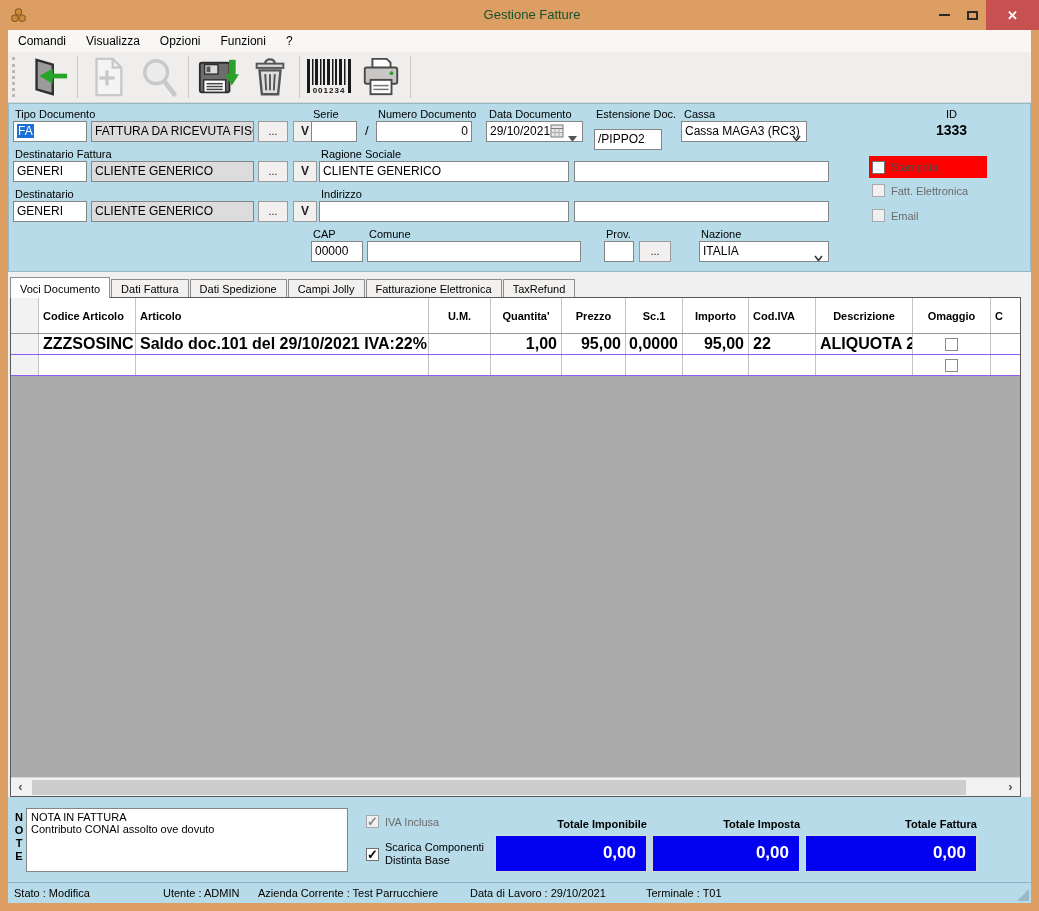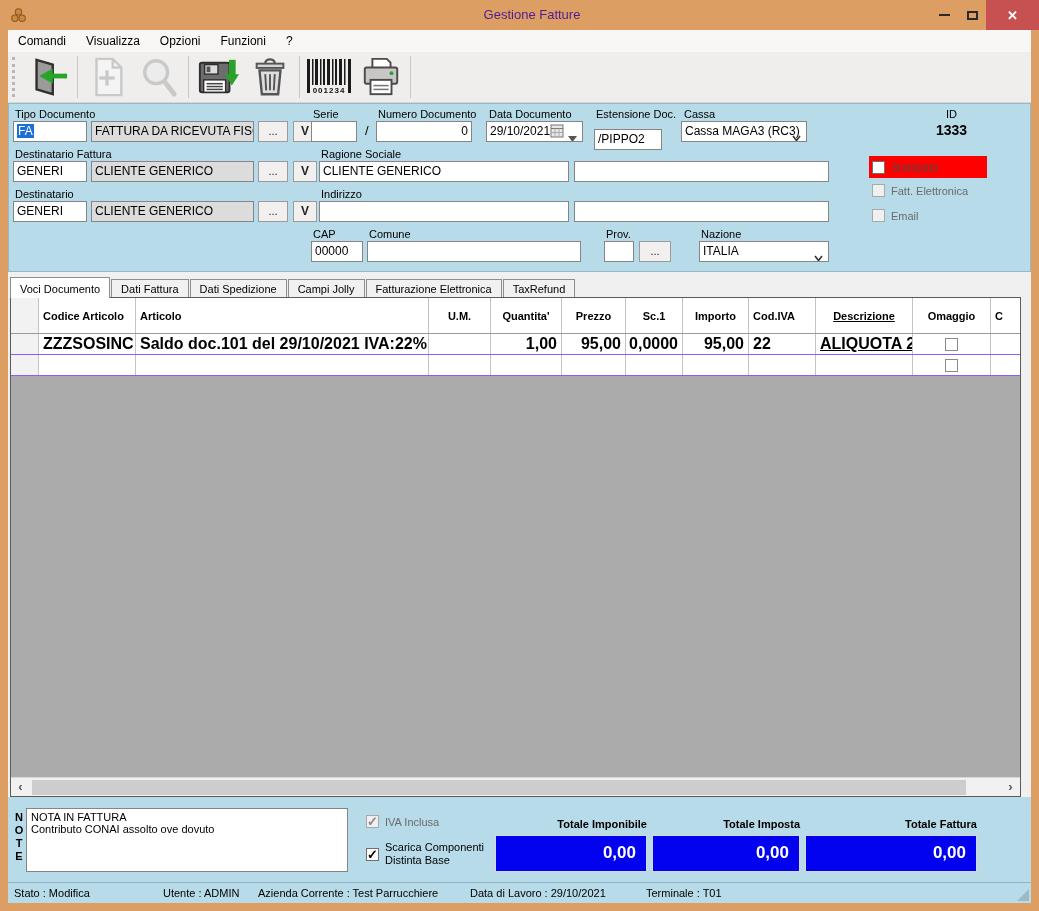--- a/index.html
+++ b/index.html
@@ -2,21 +2,21 @@
 <html><head>
 <meta charset="utf-8">
 <style>
   html,body{margin:0;padding:0;background:#888;}
   *{box-sizing:border-box;}
   .win{position:relative;width:1039px;height:911px;background:#dd9e63;overflow:hidden;
        font-family:"Liberation Sans",sans-serif;color:#000;}
   
   .titlebar{position:absolute;left:0;top:0;width:1039px;height:30px;}
   .app-icon{position:absolute;left:10px;top:7px;width:17px;height:17px;}
-  .title{position:absolute;left:0;right:0;top:7px;text-align:center;font-size:13px;color:#4c1d95;margin-left:25px;}
+  .title{position:absolute;left:0;right:0;top:7px;text-align:center;font-size:13px;color:#14532d;margin-left:25px;}
   .winctl{position:absolute;right:0;top:0;height:30px;display:flex;align-items:stretch;}
   .ctl{width:28px;display:flex;align-items:center;justify-content:center;}
   .min-shape{width:11px;height:2px;background:#2a2a2a;display:block;}
   .max-shape{width:11px;height:9px;border:2px solid #2a2a2a;display:block;}
   .ctl.close{width:53px;background:#c75050;color:#fff;font-size:13px;font-weight:bold;}
   
   .client{position:absolute;left:8px;top:30px;width:1023px;height:873px;background:#f0f0f0;}
   
   .menubar{position:absolute;left:0;top:0;width:1023px;height:22px;background:#f8f7f5;
            display:flex;align-items:center;font-size:12px;}
@@ -61,21 +61,21 @@
   .tab.active{background:#fff;height:21px;padding-top:5px;margin-bottom:-1px;z-index:4;}
   
   .gridarea{position:absolute;left:2px;top:267px;width:1011px;height:500px;background:#ababab;
             border:1px solid #5a5a5a;}
   .ghead{display:flex;background:#fff;height:36px;border-bottom:1px solid #9a9a9a;
          font-weight:bold;font-size:11px;}
   .gc{border-right:1px solid #c3c3c3;display:flex;align-items:center;padding:0 4px;overflow:hidden;}
   .gc.ctr{justify-content:center;text-align:center;}
   .gc.rt{justify-content:flex-end;}
   .w0{width:28px;}.w1{width:97px;}.w2{width:293px;}.w3{width:62px;}.w4{width:71px;}.w5{width:64px;}
-  .w6{width:57px;}.w7{width:66px;}.w8{width:67px;}.w9{width:97px;text-decoration:underline;}.w10{width:78px;}.w11{flex:1;border-right:none;}
+  .w6{width:57px;}.w7{width:66px;}.w8{width:67px;}.w9{width:97px;}.w10{width:78px;}.w11{flex:1;border-right:none;}
   .grow{display:flex;background:#fff;height:21px;border-bottom:1px solid #8b5cf6;
         font-weight:bold;font-size:16px;}
   .grow .gc{white-space:nowrap;}
   .rowsel{background:#f2f2f2;}
   .gcb{width:13px;height:13px;background:#fff;border:1px solid #8a8a8a;}
   
   .hscroll{position:absolute;left:0;bottom:0;width:100%;height:19px;background:#f1f1f1;
            border-top:1px solid #d6d6d6;}
   .sarrow{position:absolute;top:0;width:19px;height:19px;text-align:center;line-height:17px;
           font-size:13px;color:#555;font-weight:bold;}

